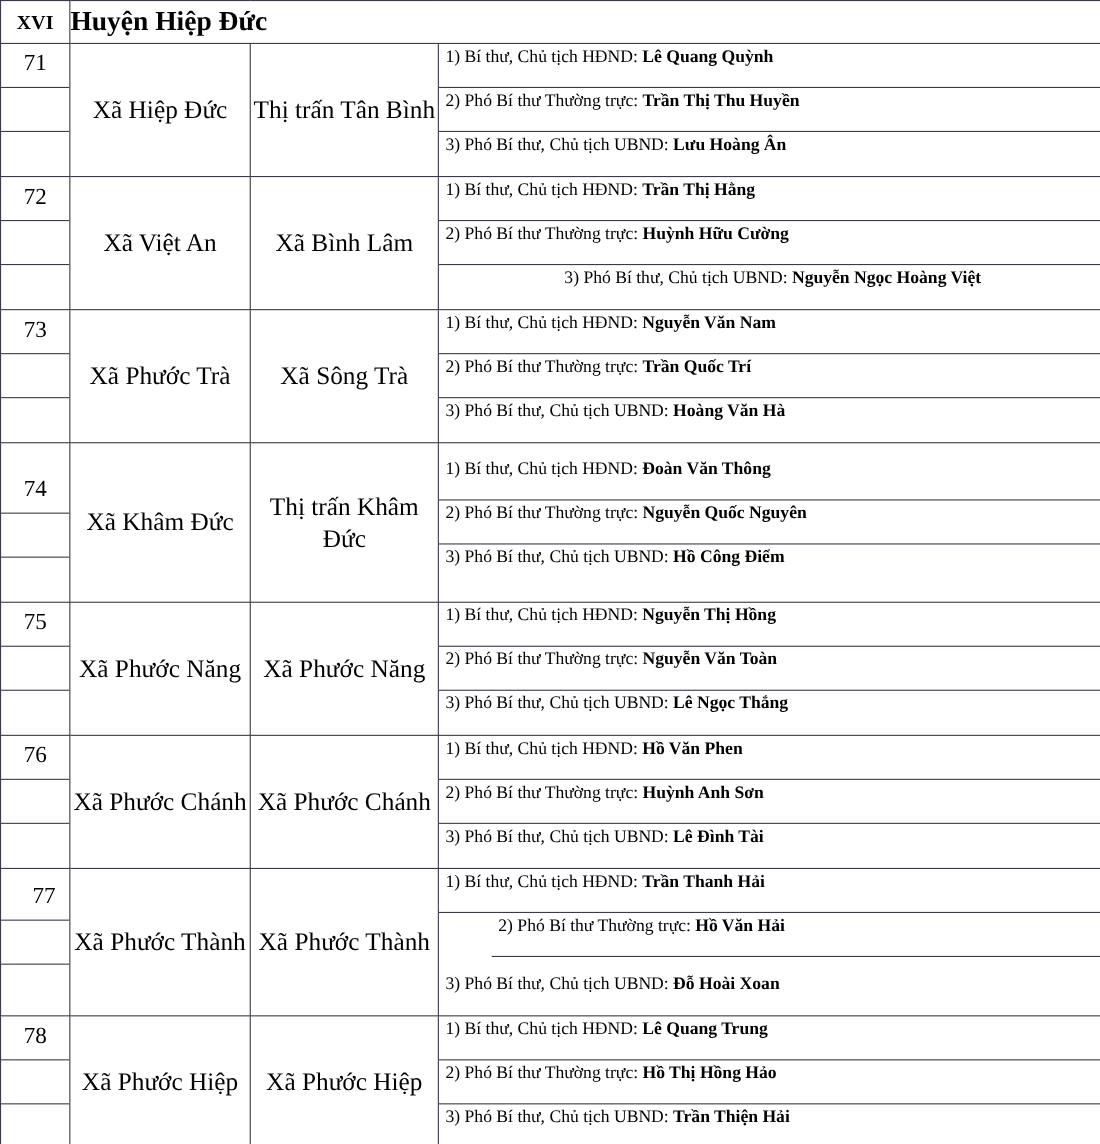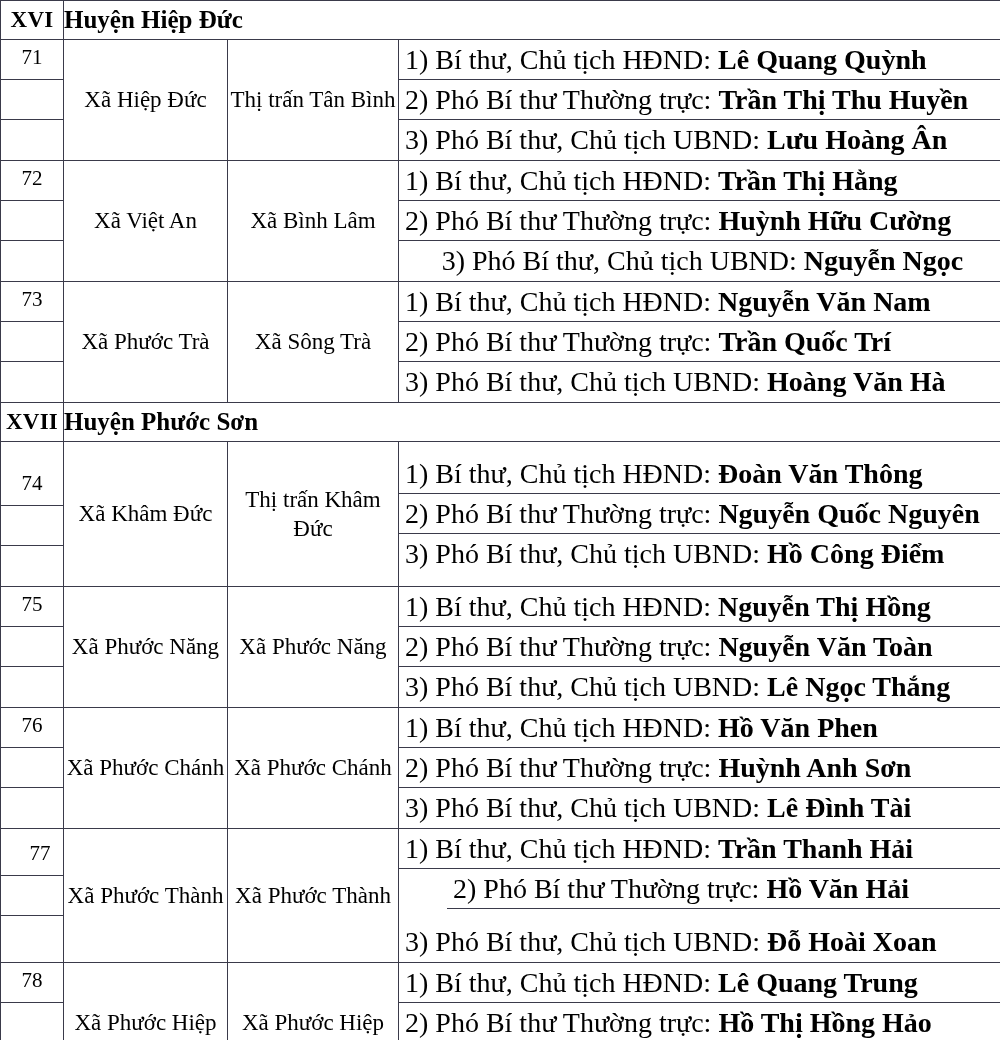--- a/index.html
+++ b/index.html
@@ -29,21 +29,21 @@
     border: 1.6px solid #3a3a4a;
     padding: 0;
     vertical-align: middle;
     background: #ffffff;
   }
 
   
   .sec-num {
     text-align: center;
     font-weight: bold;
-    font-size: 23px;
+    font-size: 18px;
     line-height: 1.02;
     letter-spacing: .2px;
     padding: 1px 0;
   }
   .sec-title {
     font-weight: bold;
     font-size: 25px;
     padding: 3px 0 3px 9px;
     text-align: left;
     white-space: nowrap;
@@ -68,21 +68,21 @@
     text-align: center;
     font-size: 23px;
     line-height: 1.28;
     padding: 2px 4px;
   }
 
   
   .off-stack { padding: 0; vertical-align: top; }
   .off-row {
     border-bottom: 1.6px solid #3a3a4a;
-    font-size: 28px;
+    font-size: 16px;
     line-height: 1.26;
     padding: 2px 0 0 6px;
     overflow: hidden;
     text-align: left;
     white-space: normal;
   }
   .off-row:last-child { border-bottom: none; }
   .off-row .nm { font-weight: bold; }
   .off-row .lb { font-weight: normal; }
 </style>
@@ -136,24 +136,20 @@
           <div class="sub" style="height: 40px; line-height: 34px;"></div>
         </td>
         <td class="name-cell">Xã Phước Trà</td>
         <td class="name-cell">Xã Sông Trà</td>
         <td class="off-stack">
           <div class="off-row" style="height: 40px; white-space: nowrap;"><span class="lb">1) Bí thư, Chủ tịch HĐND: </span><span class="nm">Nguyễn Văn Nam</span></div>
           <div class="off-row" style="height: 40px; white-space: nowrap;"><span class="lb">2) Phó Bí thư Thường trực: </span><span class="nm">Trần Quốc Trí</span></div>
           <div class="off-row" style="height: 40px;"><span class="lb">3) Phó Bí thư, Chủ tịch UBND: </span><span class="nm">Hoàng Văn Hà</span></div>
         </td>
       </tr>
-      <tr style="height: 39px;">
-        <td class="sec-num">XVII</td>
-        <td class="sec-title" colspan="3">Huyện Phước Sơn</td>
-      </tr>
       <tr style="height: 120px;">
         <td class="idx-stack">
           <div class="sub" style="height: 40px; line-height: 34px; margin-top: 24px;">74</div>
           <div class="sub" style="height: 40px; line-height: 34px;"></div>
           <div class="sub" style="height: 40px; line-height: 34px;"></div>
         </td>
         <td class="name-cell">Xã Khâm Đức</td>
         <td class="name-cell">Thị trấn Khâm Đức</td>
         <td class="off-stack">
           <div class="off-row" style="height: 40px; white-space: nowrap;"><span class="lb">1) Bí thư, Chủ tịch HĐND: </span><span class="nm">Đoàn Văn Thông</span></div>

